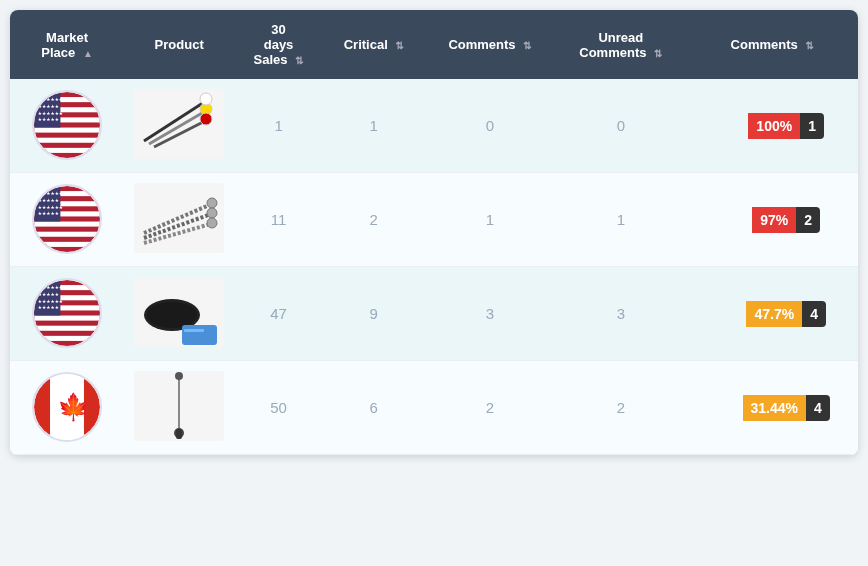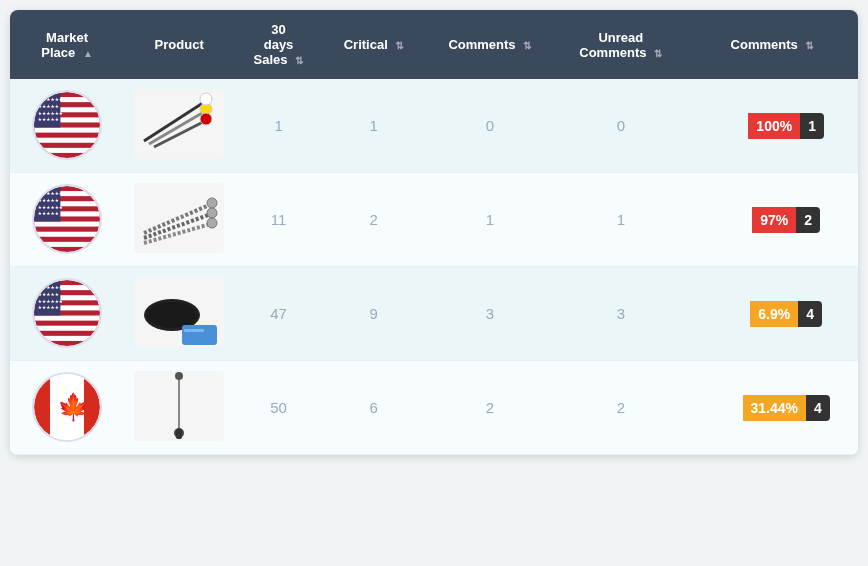--- a/index.html
+++ b/index.html
@@ -268,21 +268,21 @@
 
       <rect x="48" y="48" width="35" height="20" rx="3" fill="#4a90d9"></rect>
       <rect x="50" y="52" width="20" height="3" rx="1" fill="#7ab8f5"></rect>
     </svg>
             </div></td>
           <td>47</td>
           <td>9</td>
           <td>3</td>
           <td>3</td>
           <td><span class="critical-badge">
-              <span class="critical-pct orange">6.9%</span>
+              <span class="critical-pct orange">47.7%</span>
               <span class="critical-num">4</span>
             </span></td>
         </tr>
         <tr>
           <td><div class="flag-circle">
               <svg viewBox="0 0 70 70" xmlns="http://www.w3.org/2000/svg">
     <circle cx="35" cy="35" r="35" fill="white"></circle>
     <clipPath id="circle-clip-ca">
       <circle cx="35" cy="35" r="35"></circle>
     </clipPath>

